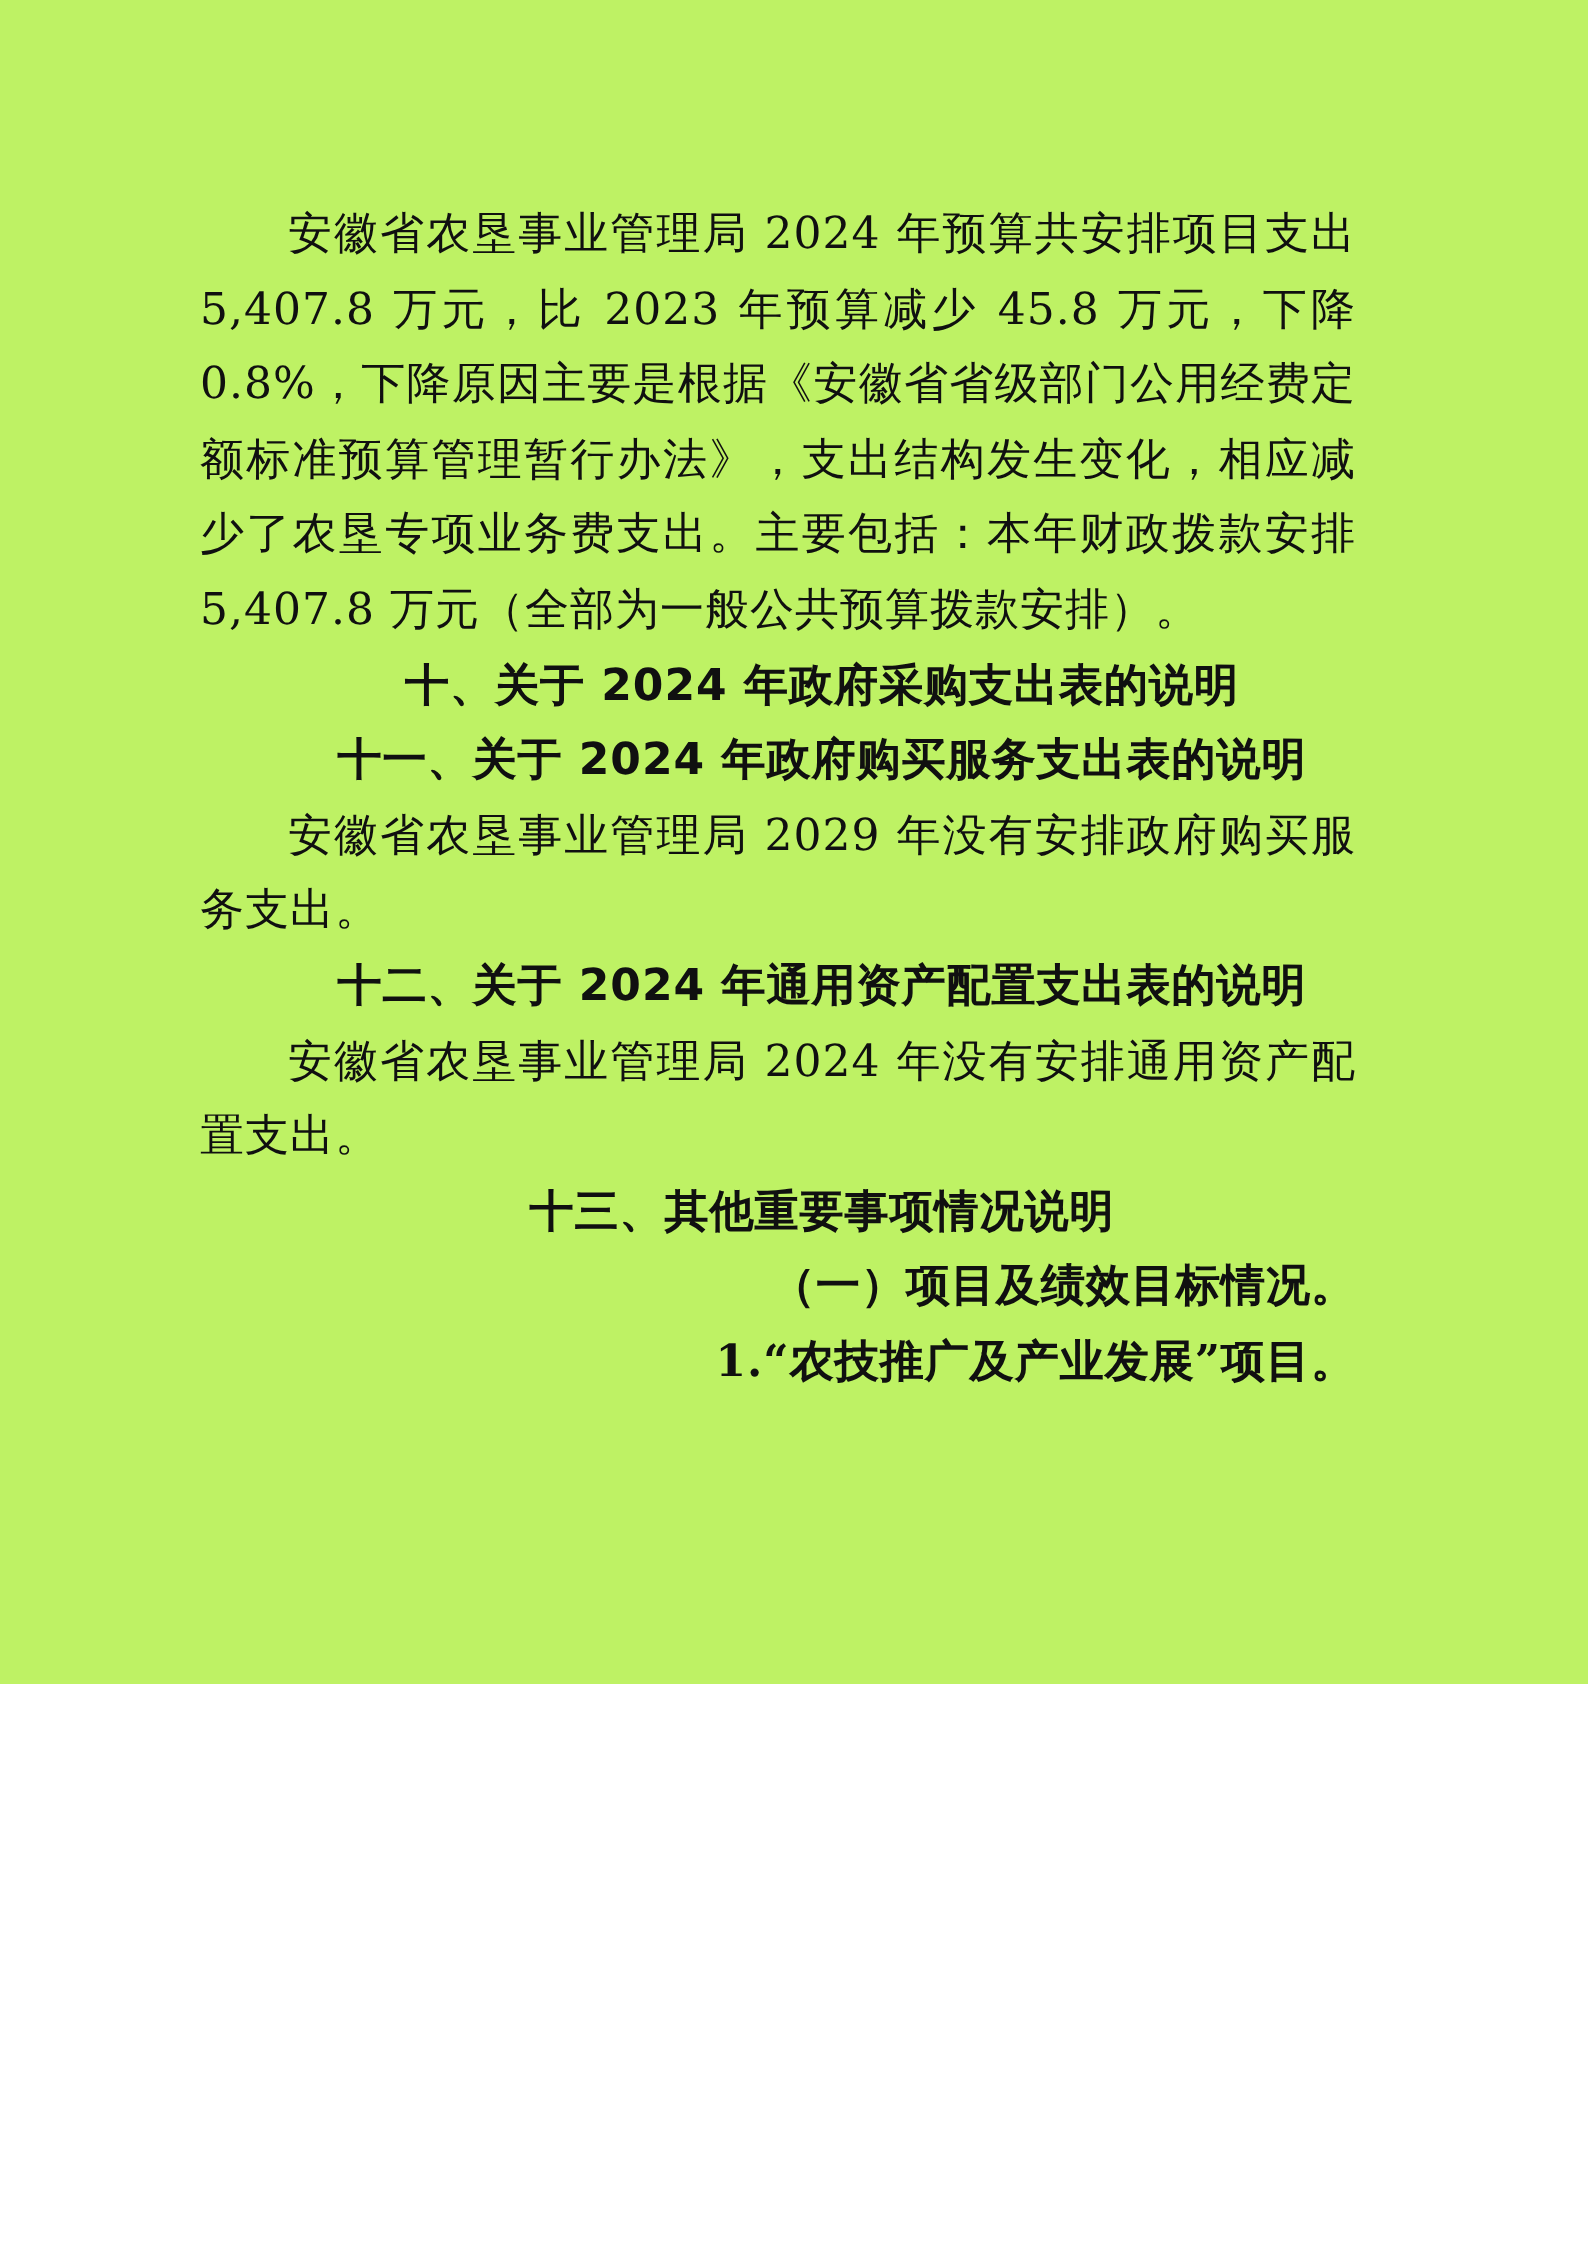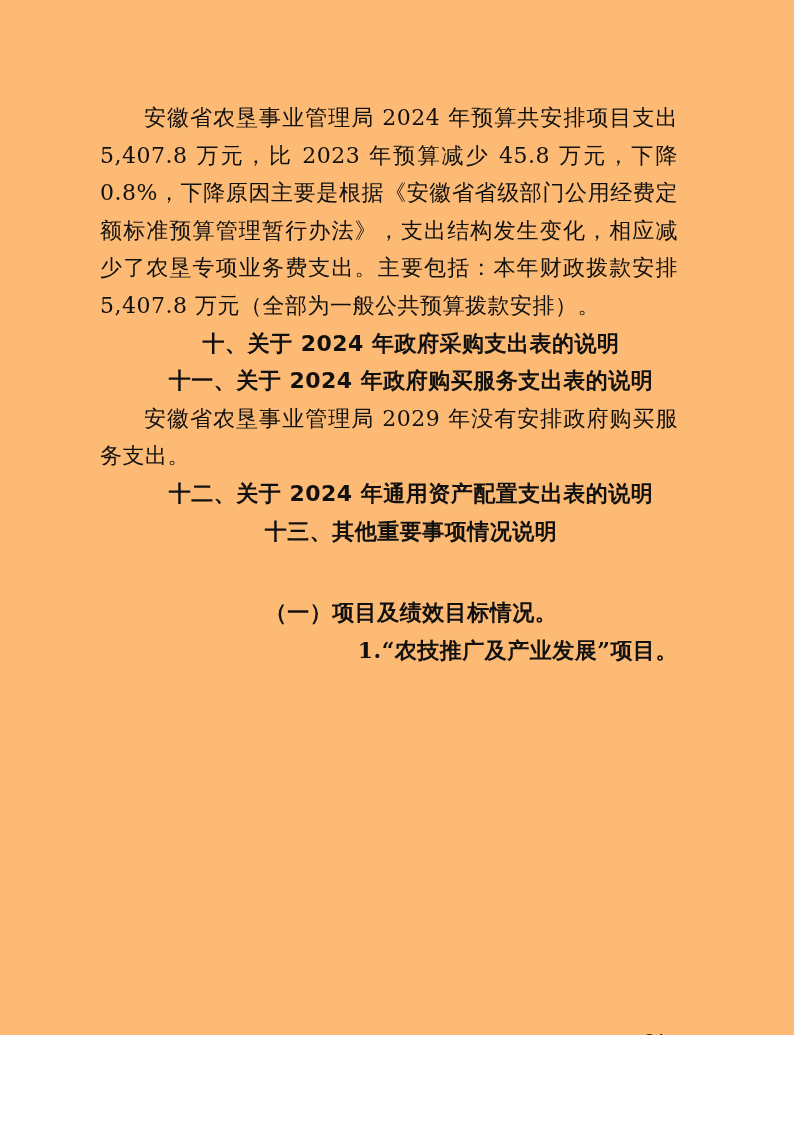--- a/index.html
+++ b/index.html
@@ -3,22 +3,22 @@
 <meta charset="utf-8">
 <style>
   html, body {
     margin: 0;
     padding: 0;
     background: #ffffff;
   }
   .page {
     position: relative;
     width: 794px;
-    height: 1035px;
-    background: #fdba74;
+    height: 842px;
+    background: #bef264;
     overflow: hidden;
     text-decoration: underline;
   }
   .doc-body {
     position: absolute;
     left: 100px;
     top: 99px;
     width: 578px;
   }
   .block {
@@ -37,22 +37,21 @@
     text-align-last: left;
   }
   .h-sans {
     font-family: "DejaVu Sans", "Liberation Sans", sans-serif;
     font-weight: 700;
     text-align: center;
   }
   .h-kai {
     font-family: "DejaVu Serif", "Liberation Serif", serif;
     font-weight: 700;
-    text-align: center;
-    margin-top: 44px;
+    text-align: right;
   }
   .h-song {
     font-family: "DejaVu Serif", "Liberation Serif", serif;
     font-weight: 700;
     text-align: right;
   }
   .page-number {
     position: absolute;
     top: 1031px;
     left: 633px;
@@ -65,18 +64,19 @@
 </head>
 <body>
 
 <div class="page">
   <div class="doc-body">
       <p class="block p-body">安徽省农垦事业管理局 2024 年预算共安排项目支出 5,407.8 万元，比 2023 年预算减少 45.8 万元，下降 0.8%，下降原因主要是根据《安徽省省级部门公用经费定额标准预算管理暂行办法》，支出结构发生变化，相应减少了农垦专项业务费支出。主要包括：本年财政拨款安排 5,407.8 万元（全部为一般公共预算拨款安排）。</p>
       <p class="block h-sans">十、关于 2024 年政府采购支出表的说明</p>
       <p class="block h-sans">十一、关于 2024 年政府购买服务支出表的说明</p>
       <p class="block p-body">安徽省农垦事业管理局 2029 年没有安排政府购买服务支出。</p>
       <p class="block h-sans">十二、关于 2024 年通用资产配置支出表的说明</p>
+      <p class="block p-body">安徽省农垦事业管理局 2024 年没有安排通用资产配置支出。</p>
       <p class="block h-sans">十三、其他重要事项情况说明</p>
       <p class="block h-kai">（一）项目及绩效目标情况。</p>
       <p class="block h-song">1.“农技推广及产业发展”项目。</p>
     </div>
   <div class="page-number">- 34 -</div>
 </div>
 
 </body></html>

